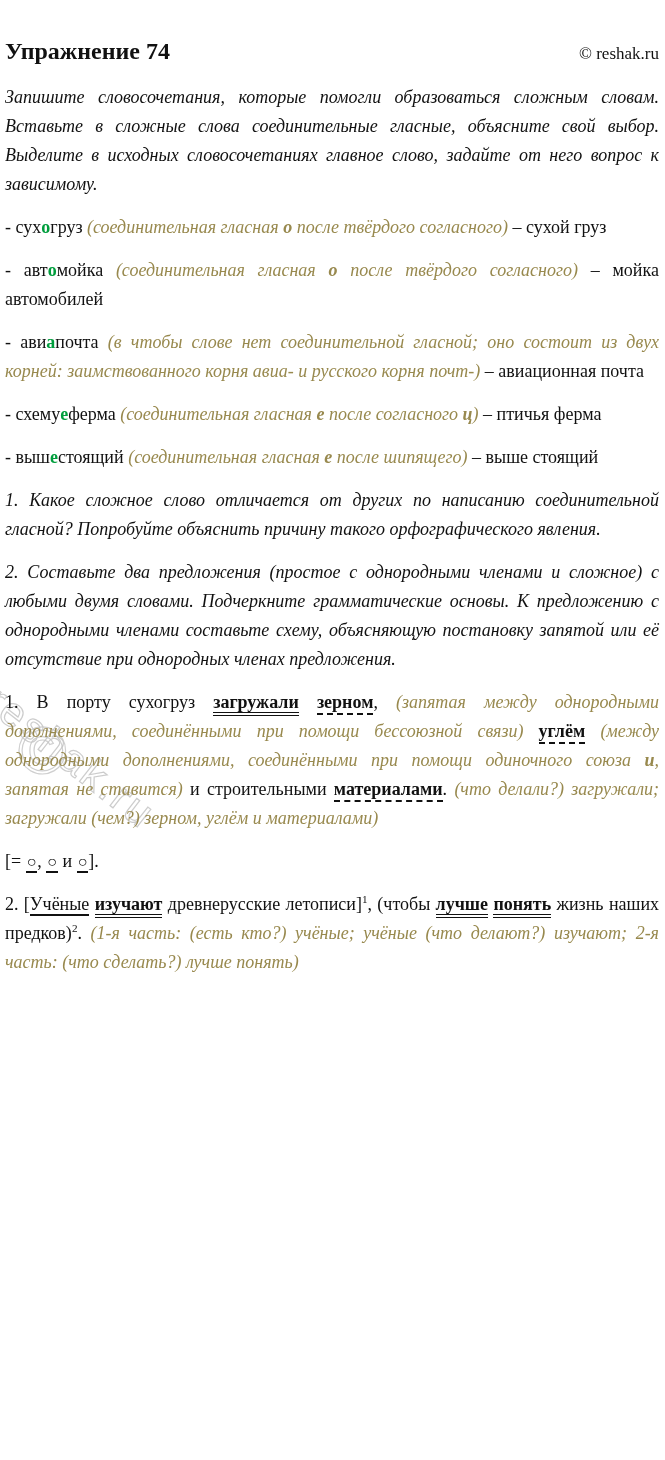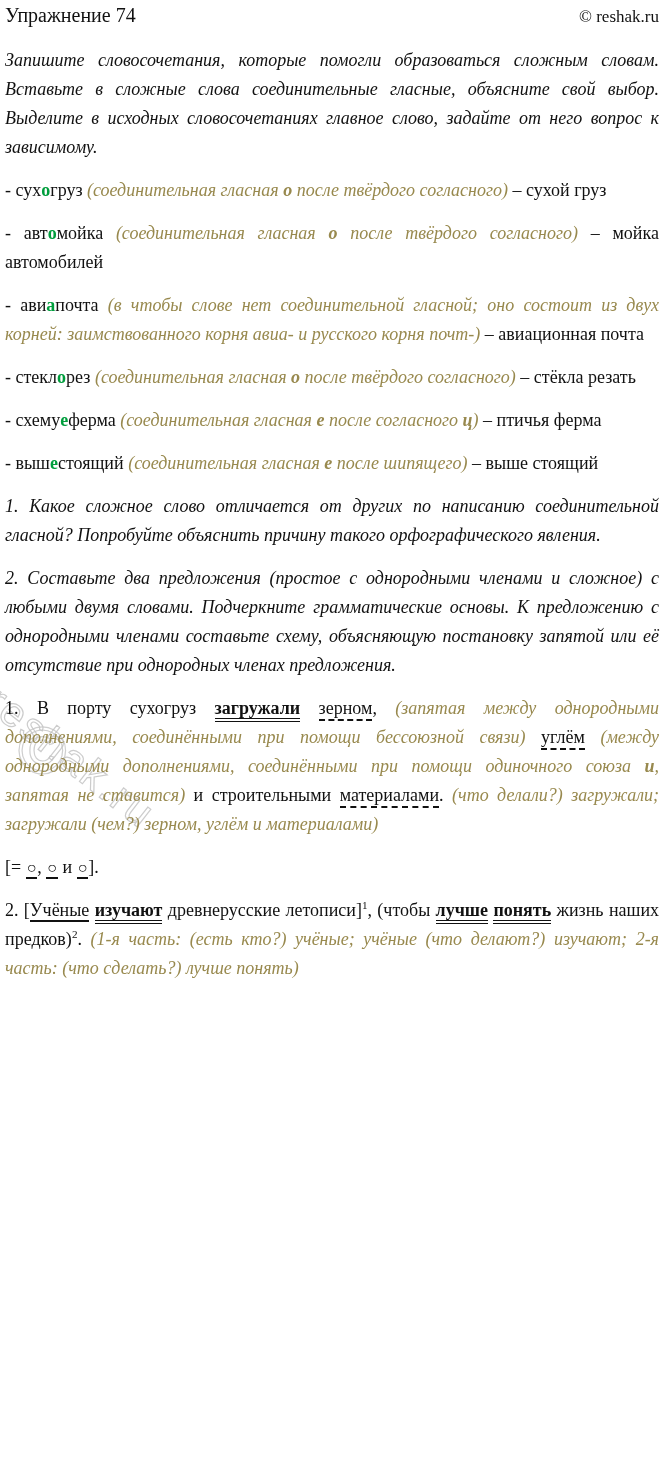--- a/index.html
+++ b/index.html
@@ -14,23 +14,24 @@
     box-sizing: border-box;
     padding: 3px 6px 0 5px;
   }
   .header-row {
     display: flex;
     justify-content: space-between;
     align-items: baseline;
     margin-bottom: 17px;
   }
   .page-title {
-    font-weight: normal;
-    font-size: 20px;
+    font-weight: bold;
+    font-size: 24px;
     line-height: 24px;
+    margin-top: 36px;
   }
   .copyright {
     font-size: 17px;
     line-height: 24px;
   }
   .para {
     font-size: 18px;
     line-height: 29px;
     margin: 0 0 14px 0;
     text-align: justify;
@@ -38,21 +39,21 @@
   .para.italic { font-style: italic; margin-top: 7px; }
   .para.left { text-align: left; }
   
   .r-n { }
   .r-i { font-style: italic; }
   .r-g { color: var(--green, #009E3D); font-weight: bold; }
   .r-o { color: var(--olive, #98894E); font-style: italic; }
   .r-ob { color: var(--olive, #98894E); font-style: italic; font-weight: bold; }
   .r-u1 { border-bottom: 2px solid #111; margin-top: 44px; }
   .r-u2 { border-bottom: 4px double #111; font-weight: bold; }
-  .r-ud { border-bottom: 2px dashed #111; padding-bottom: 1px; }
+  .r-ud { border-bottom: 2px dashed #111; padding-bottom: 1px; font-weight: bold; }
   sup.r-sup { font-size: 0.62em; line-height: 0; }
   .r-circ {
     border-bottom: 2px dashed #111;
     padding: 0 1px 1px 1px;
     font-size: 16px;
   }
   
   .watermark {
     position: absolute;
     top: 664px;
@@ -98,21 +99,20 @@
 <div class="content">
   <div class="header-row">
     <span class="page-title">Упражнение 74</span>
     <span class="copyright">© reshak.ru</span>
   </div>
   <div>
       <p class="para italic"><span class="r-i">Запишите словосочетания, которые помогли образоваться сложным словам. Вставьте в сложные слова соединительные гласные, объясните свой выбор. Выделите в исходных словосочетаниях главное слово, задайте от него вопрос к зависимому.</span></p>
       <p class="para"><span class="r-n">- сух</span><span class="r-g">о</span><span class="r-n">груз </span><span class="r-o">(соединительная гласная </span><span class="r-ob">о</span><span class="r-o"> после твёрдого согласного)</span><span class="r-n"> – сухой груз</span></p>
       <p class="para"><span class="r-n">- авт</span><span class="r-g">о</span><span class="r-n">мойка </span><span class="r-o">(соединительная гласная </span><span class="r-ob">о</span><span class="r-o"> после твёрдого согласного)</span><span class="r-n"> – мойка автомобилей</span></p>
       <p class="para"><span class="r-n">- ави</span><span class="r-g">а</span><span class="r-n">почта </span><span class="r-o">(в чтобы слове нет соединительной гласной; оно состоит из двух корней: заимствованного корня авиа- и русского корня почт-)</span><span class="r-n"> – авиационная почта</span></p>
-      <p class="para"><span class="r-n">- стекл</span><span class="r-g">о</span><span class="r-n">рез </span><span class="r-o">(соединительная гласная </span><span class="r-ob">о</span><span class="r-o"> после твёрдого согласного)</span><span class="r-n"> – стёкла резать</span></p>
       <p class="para"><span class="r-n">- схему</span><span class="r-g">е</span><span class="r-n">ферма </span><span class="r-o">(соединительная гласная </span><span class="r-ob">е</span><span class="r-o"> после согласного </span><span class="r-ob">ц</span><span class="r-o">)</span><span class="r-n"> – птичья ферма</span></p>
       <p class="para"><span class="r-n">- выш</span><span class="r-g">е</span><span class="r-n">стоящий </span><span class="r-o">(соединительная гласная </span><span class="r-ob">е</span><span class="r-o"> после шипящего)</span><span class="r-n"> – выше стоящий</span></p>
       <p class="para italic"><span class="r-i">1. Какое сложное слово отличается от других по написанию соединительной гласной? Попробуйте объяснить причину такого орфографического явления.</span></p>
       <p class="para italic"><span class="r-i">2. Составьте два предложения (простое с однородными членами и сложное) с любыми двумя словами. Подчеркните грамматические основы. К предложению с однородными членами составьте схему, объясняющую постановку запятой или её отсутствие при однородных членах предложения.</span></p>
       <p class="para"><span class="r-n">1. В порту сухогруз </span><span class="r-u2">загружали</span><span class="r-n"> </span><span class="r-ud">зерном</span><span class="r-n">, </span><span class="r-o">(запятая между однородными дополнениями, соединёнными при помощи бессоюзной связи) </span><span class="r-ud">углём</span><span class="r-n"> </span><span class="r-o">(между однородными дополнениями, соединёнными при помощи одиночного союза </span><span class="r-ob">и</span><span class="r-o">, запятая не ставится)</span><span class="r-n"> и строительными </span><span class="r-ud">материалами</span><span class="r-n">. </span><span class="r-o">(что делали?) загружали; загружали (чем?) зерном, углём и материалами)</span></p>
       <p class="para left"><span class="r-n">[= </span><span class="r-circ">○</span><span class="r-n">, </span><span class="r-circ">○</span><span class="r-n"> и </span><span class="r-circ">○</span><span class="r-n">].</span></p>
       <p class="para"><span class="r-n">2. [</span><span class="r-u1">Учёные</span><span class="r-n"> </span><span class="r-u2">изучают</span><span class="r-n"> древнерусские летописи]</span><sup class="r-sup">1</sup><span class="r-n">, (чтобы </span><span class="r-u2">лучше</span><span class="r-n"> </span><span class="r-u2">понять</span><span class="r-n"> жизнь наших предков)</span><sup class="r-sup">2</sup><span class="r-n">. </span><span class="r-o">(1-я часть: (есть кто?) учёные; учёные (что делают?) изучают; 2-я часть: (что сделать?) лучше понять)</span></p>
     </div>
 </div>
 

